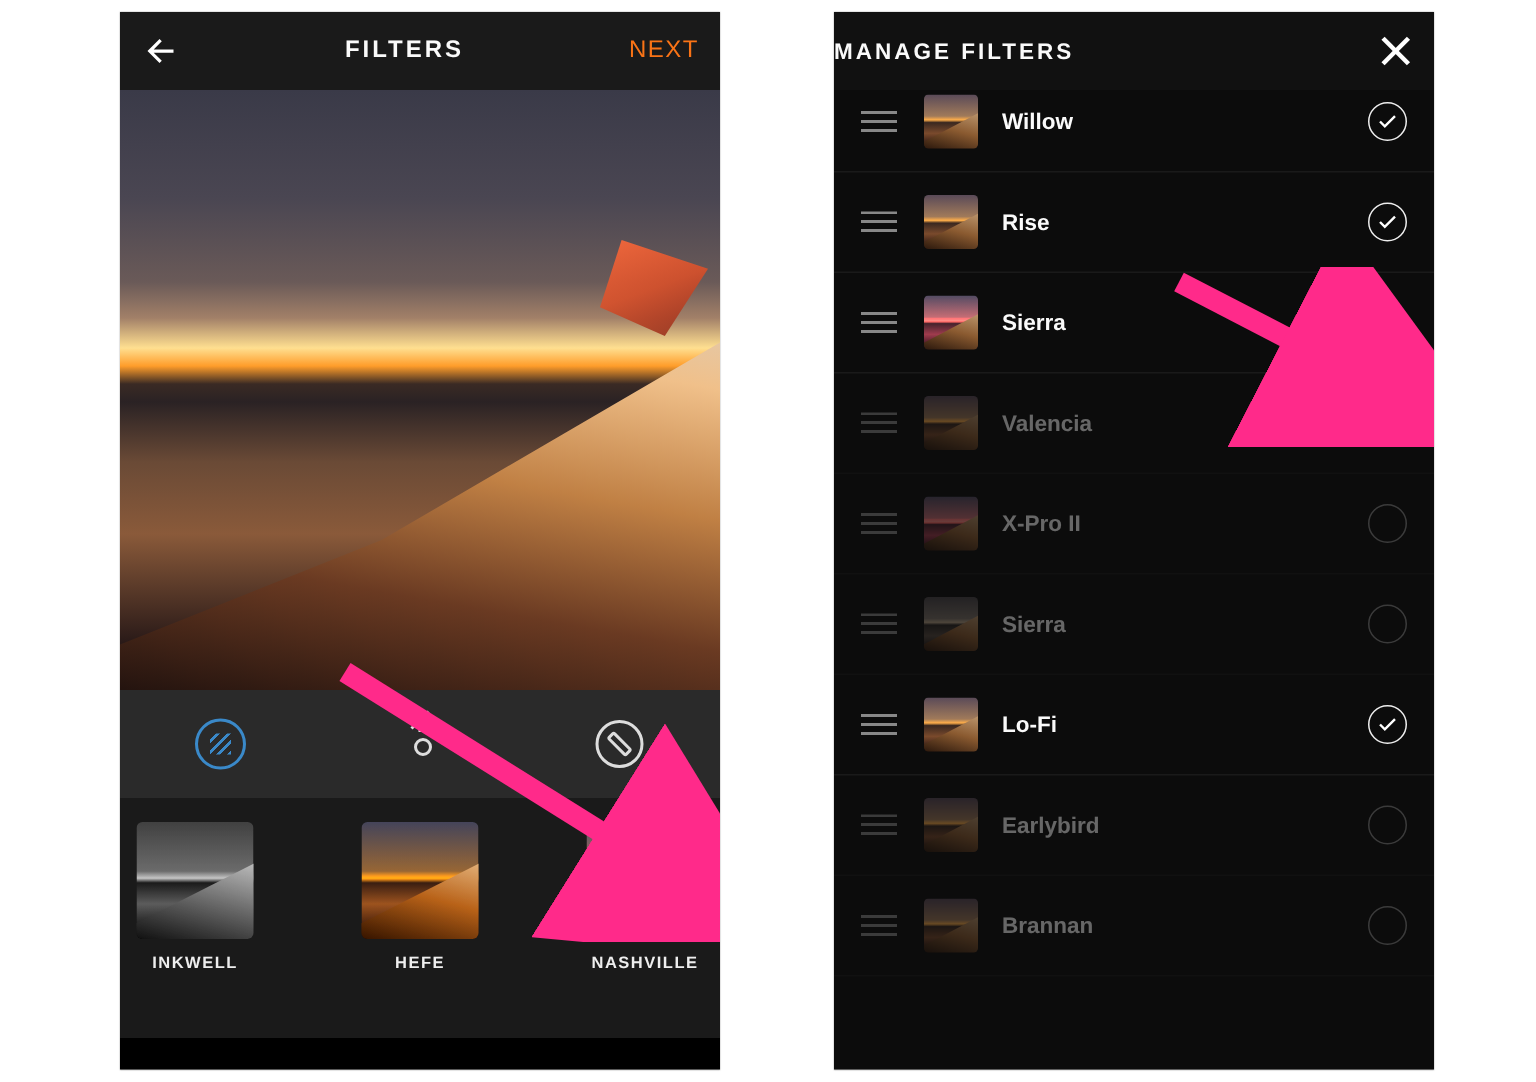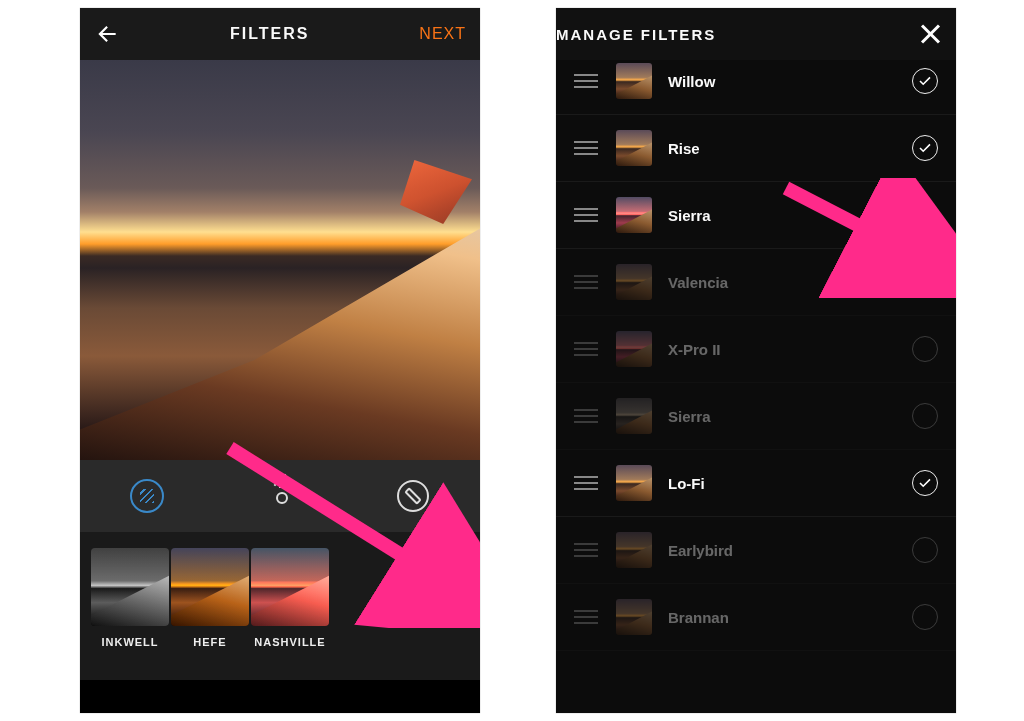--- a/index.html
+++ b/index.html
@@ -37,21 +37,21 @@
 .toolrow{height:72px;background:#2a2a2a;display:flex;align-items:center;justify-content:space-around}
 .toolbtn{width:40px;height:40px;display:flex;align-items:center;justify-content:center}
 .ring{width:30px;height:30px;border:2px solid #3a89c9;border-radius:50%;display:flex;align-items:center;justify-content:center}
 .ring .lines{width:14px;height:14px;background:repeating-linear-gradient(-45deg,#3a89c9 0 2px,transparent 2px 5px)}
 .brightness{position:relative;width:28px;height:28px}
 .brightness::before{content:"";position:absolute;left:50%;top:50%;width:8px;height:8px;margin:-4px;border:2px solid #ddd;border-radius:50%}
 .brightness span{position:absolute;left:50%;top:50%;width:2px;height:8px;background:#ddd;transform-origin:center 0}
 .wrench{position:relative;width:28px;height:28px;border:2px solid #ddd;border-radius:50%}
 .wrench::after{content:"";position:absolute;left:50%;top:50%;width:3px;height:14px;background:#2a2a2a;border:2px solid #ddd;border-radius:2px;transform:translate(-50%,-50%) rotate(-45deg)}
 
-.filterstrip{height:128px;background:#1a1a1a;display:flex;align-items:flex-start;padding:16px 10px 4px}
+.filterstrip{height:128px;background:#1a1a1a;display:flex;align-items:flex-start;justify-content:space-between;padding:16px 10px 16px}
 .filter{width:80px;text-align:center}
 .thumb{width:78px;height:78px;border-radius:4px;position:relative;overflow:hidden;margin:0 auto}
 .thumb.bw{filter:grayscale(1) contrast(1.2)}
 .thumb.hefe{filter:saturate(1.4) contrast(1.1)}
 .thumb.nash{filter:hue-rotate(-30deg) saturate(1.6) brightness(1.1)}
 .thumb .tbg{position:absolute;inset:0;background:linear-gradient(180deg,#4a4a58 0,#8a6a4a 42%,#ffb04a 48%,#3a2820 52%,#8a5a38 70%,#1a0e0c 100%)}
 .thumb .twing{position:absolute;left:-5%;bottom:-5%;width:130%;height:80%;background:linear-gradient(195deg,#e0c8a8,#a06838 50%,#28160c);clip-path:polygon(0 100%,0 80%,92% 4%,100% 10%,100% 100%)}
 .thumb.gear{background:#3a3a3a;display:flex;align-items:center;justify-content:center}
 .gear svg{width:44px;height:44px}
 .flabel{color:#eee;font-size:11px;font-weight:600;letter-spacing:1px;margin-top:10px}

